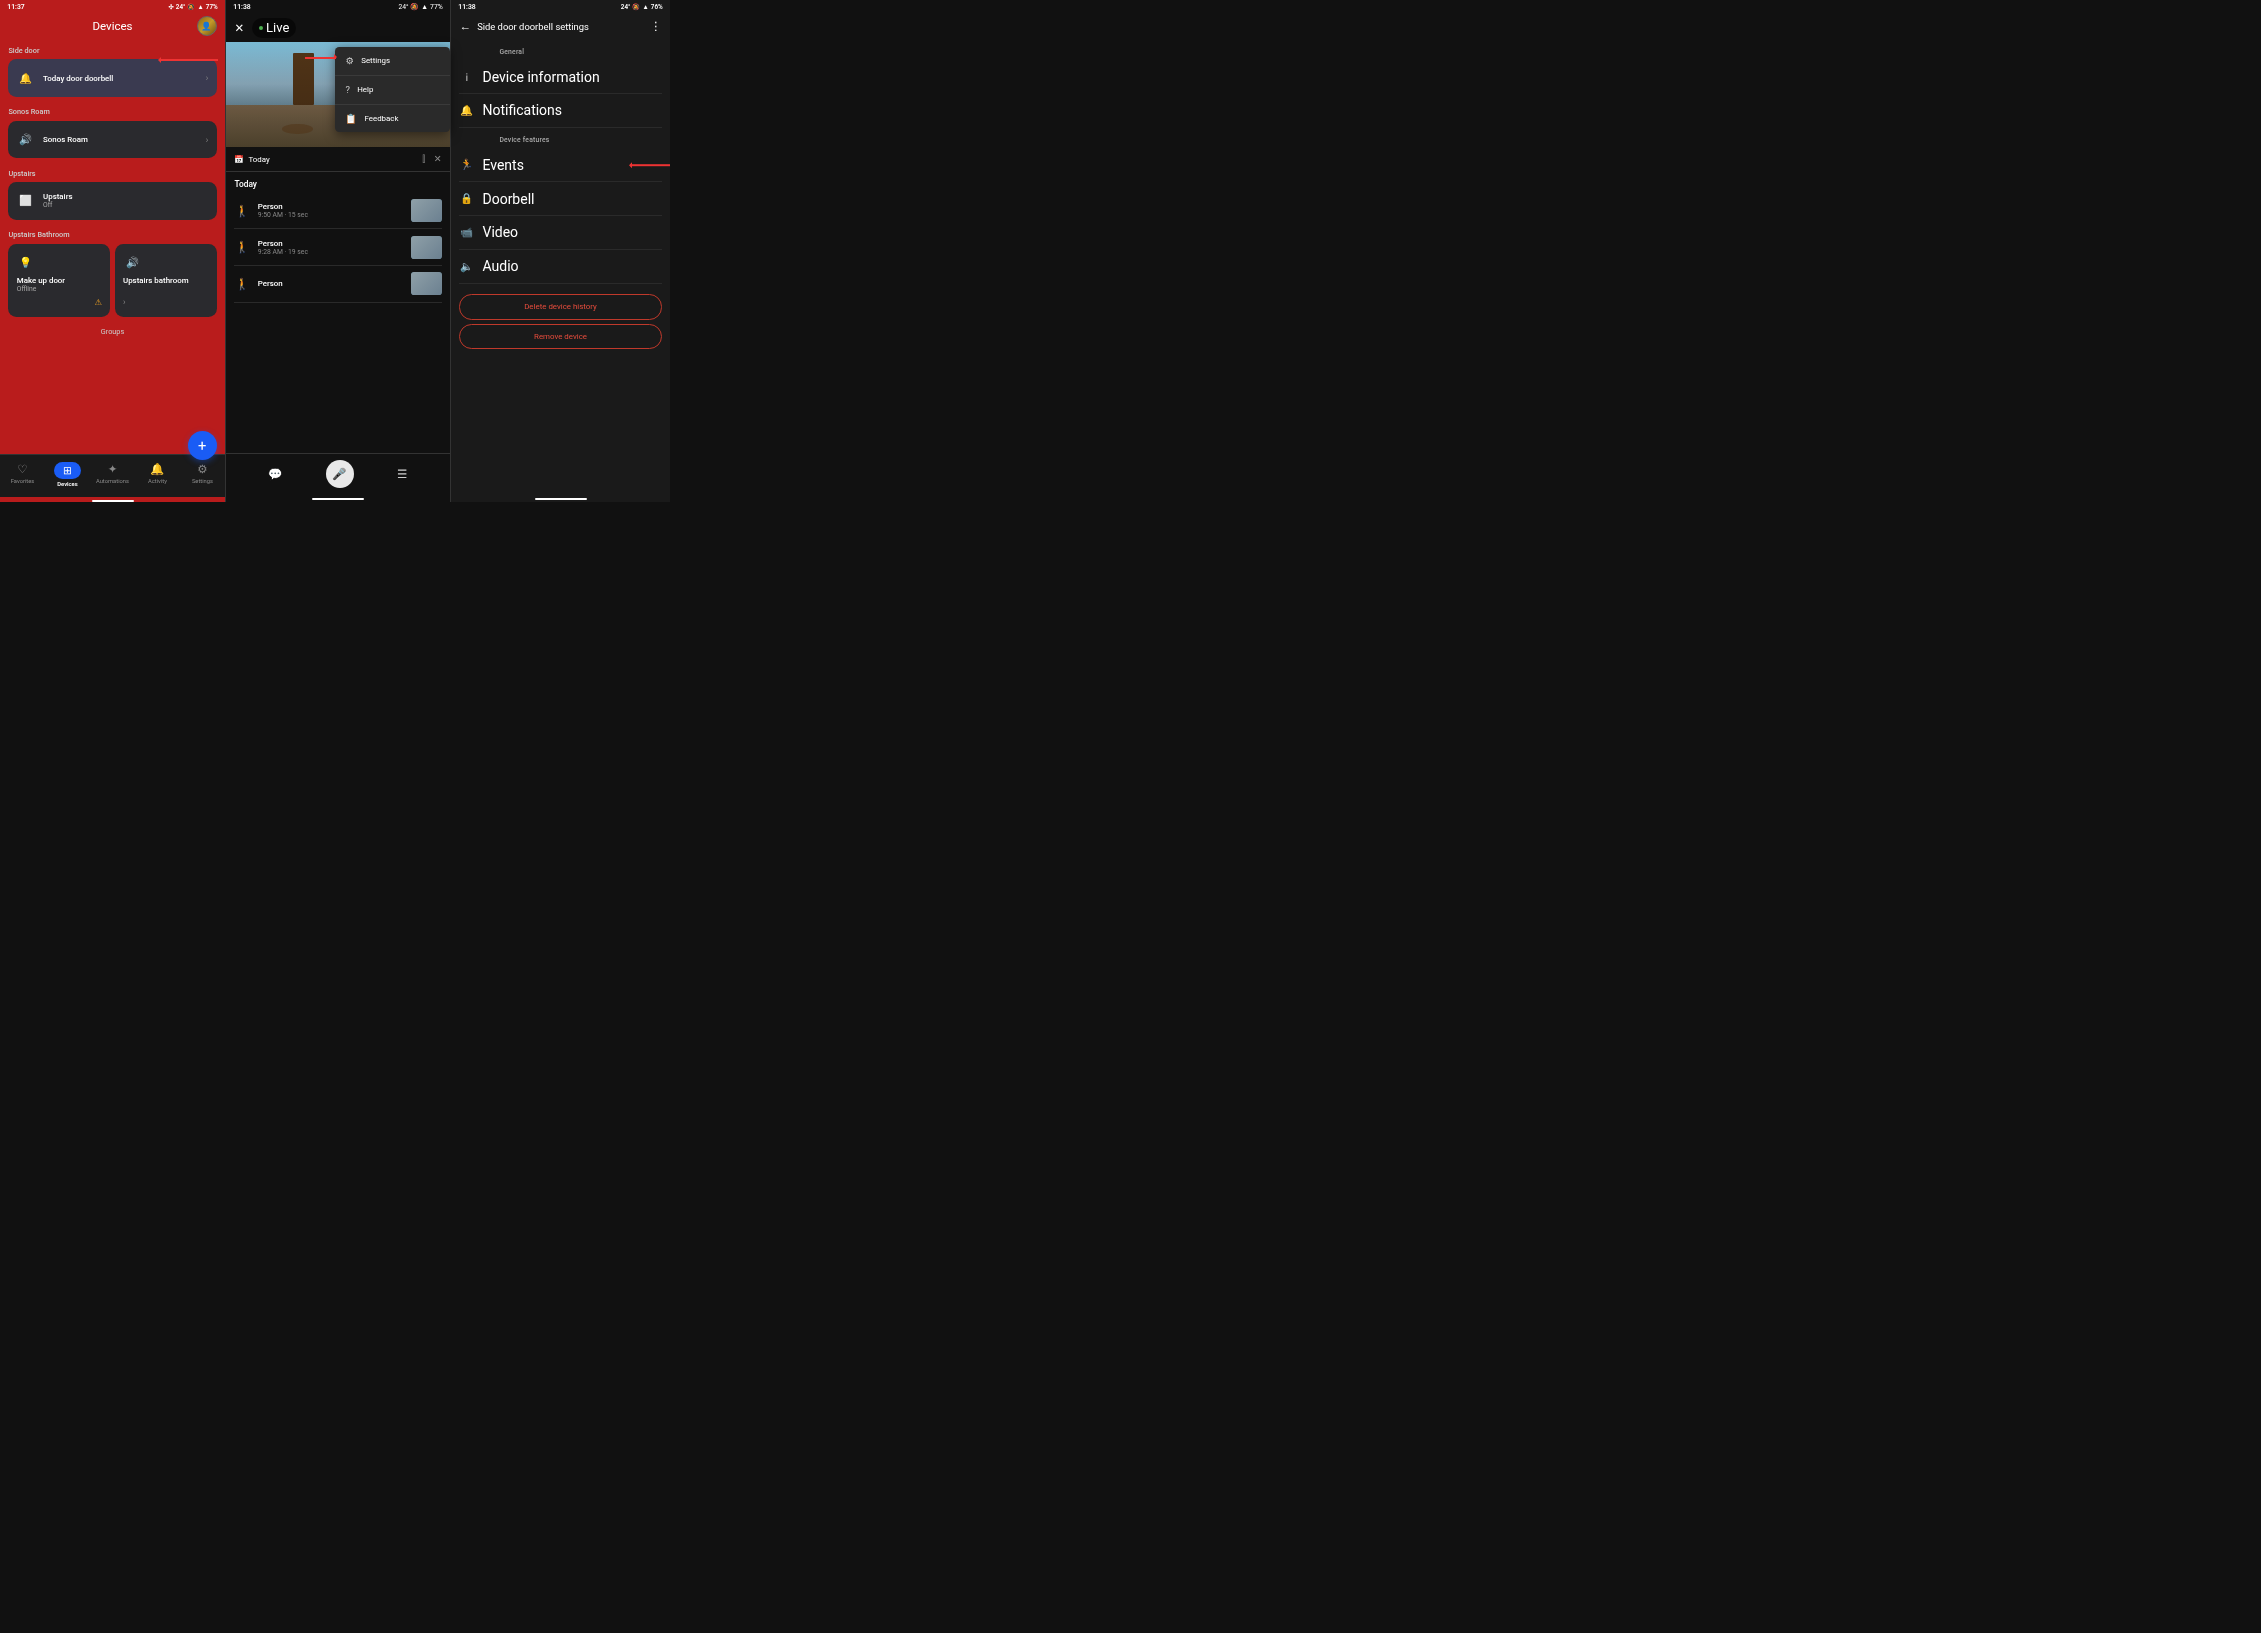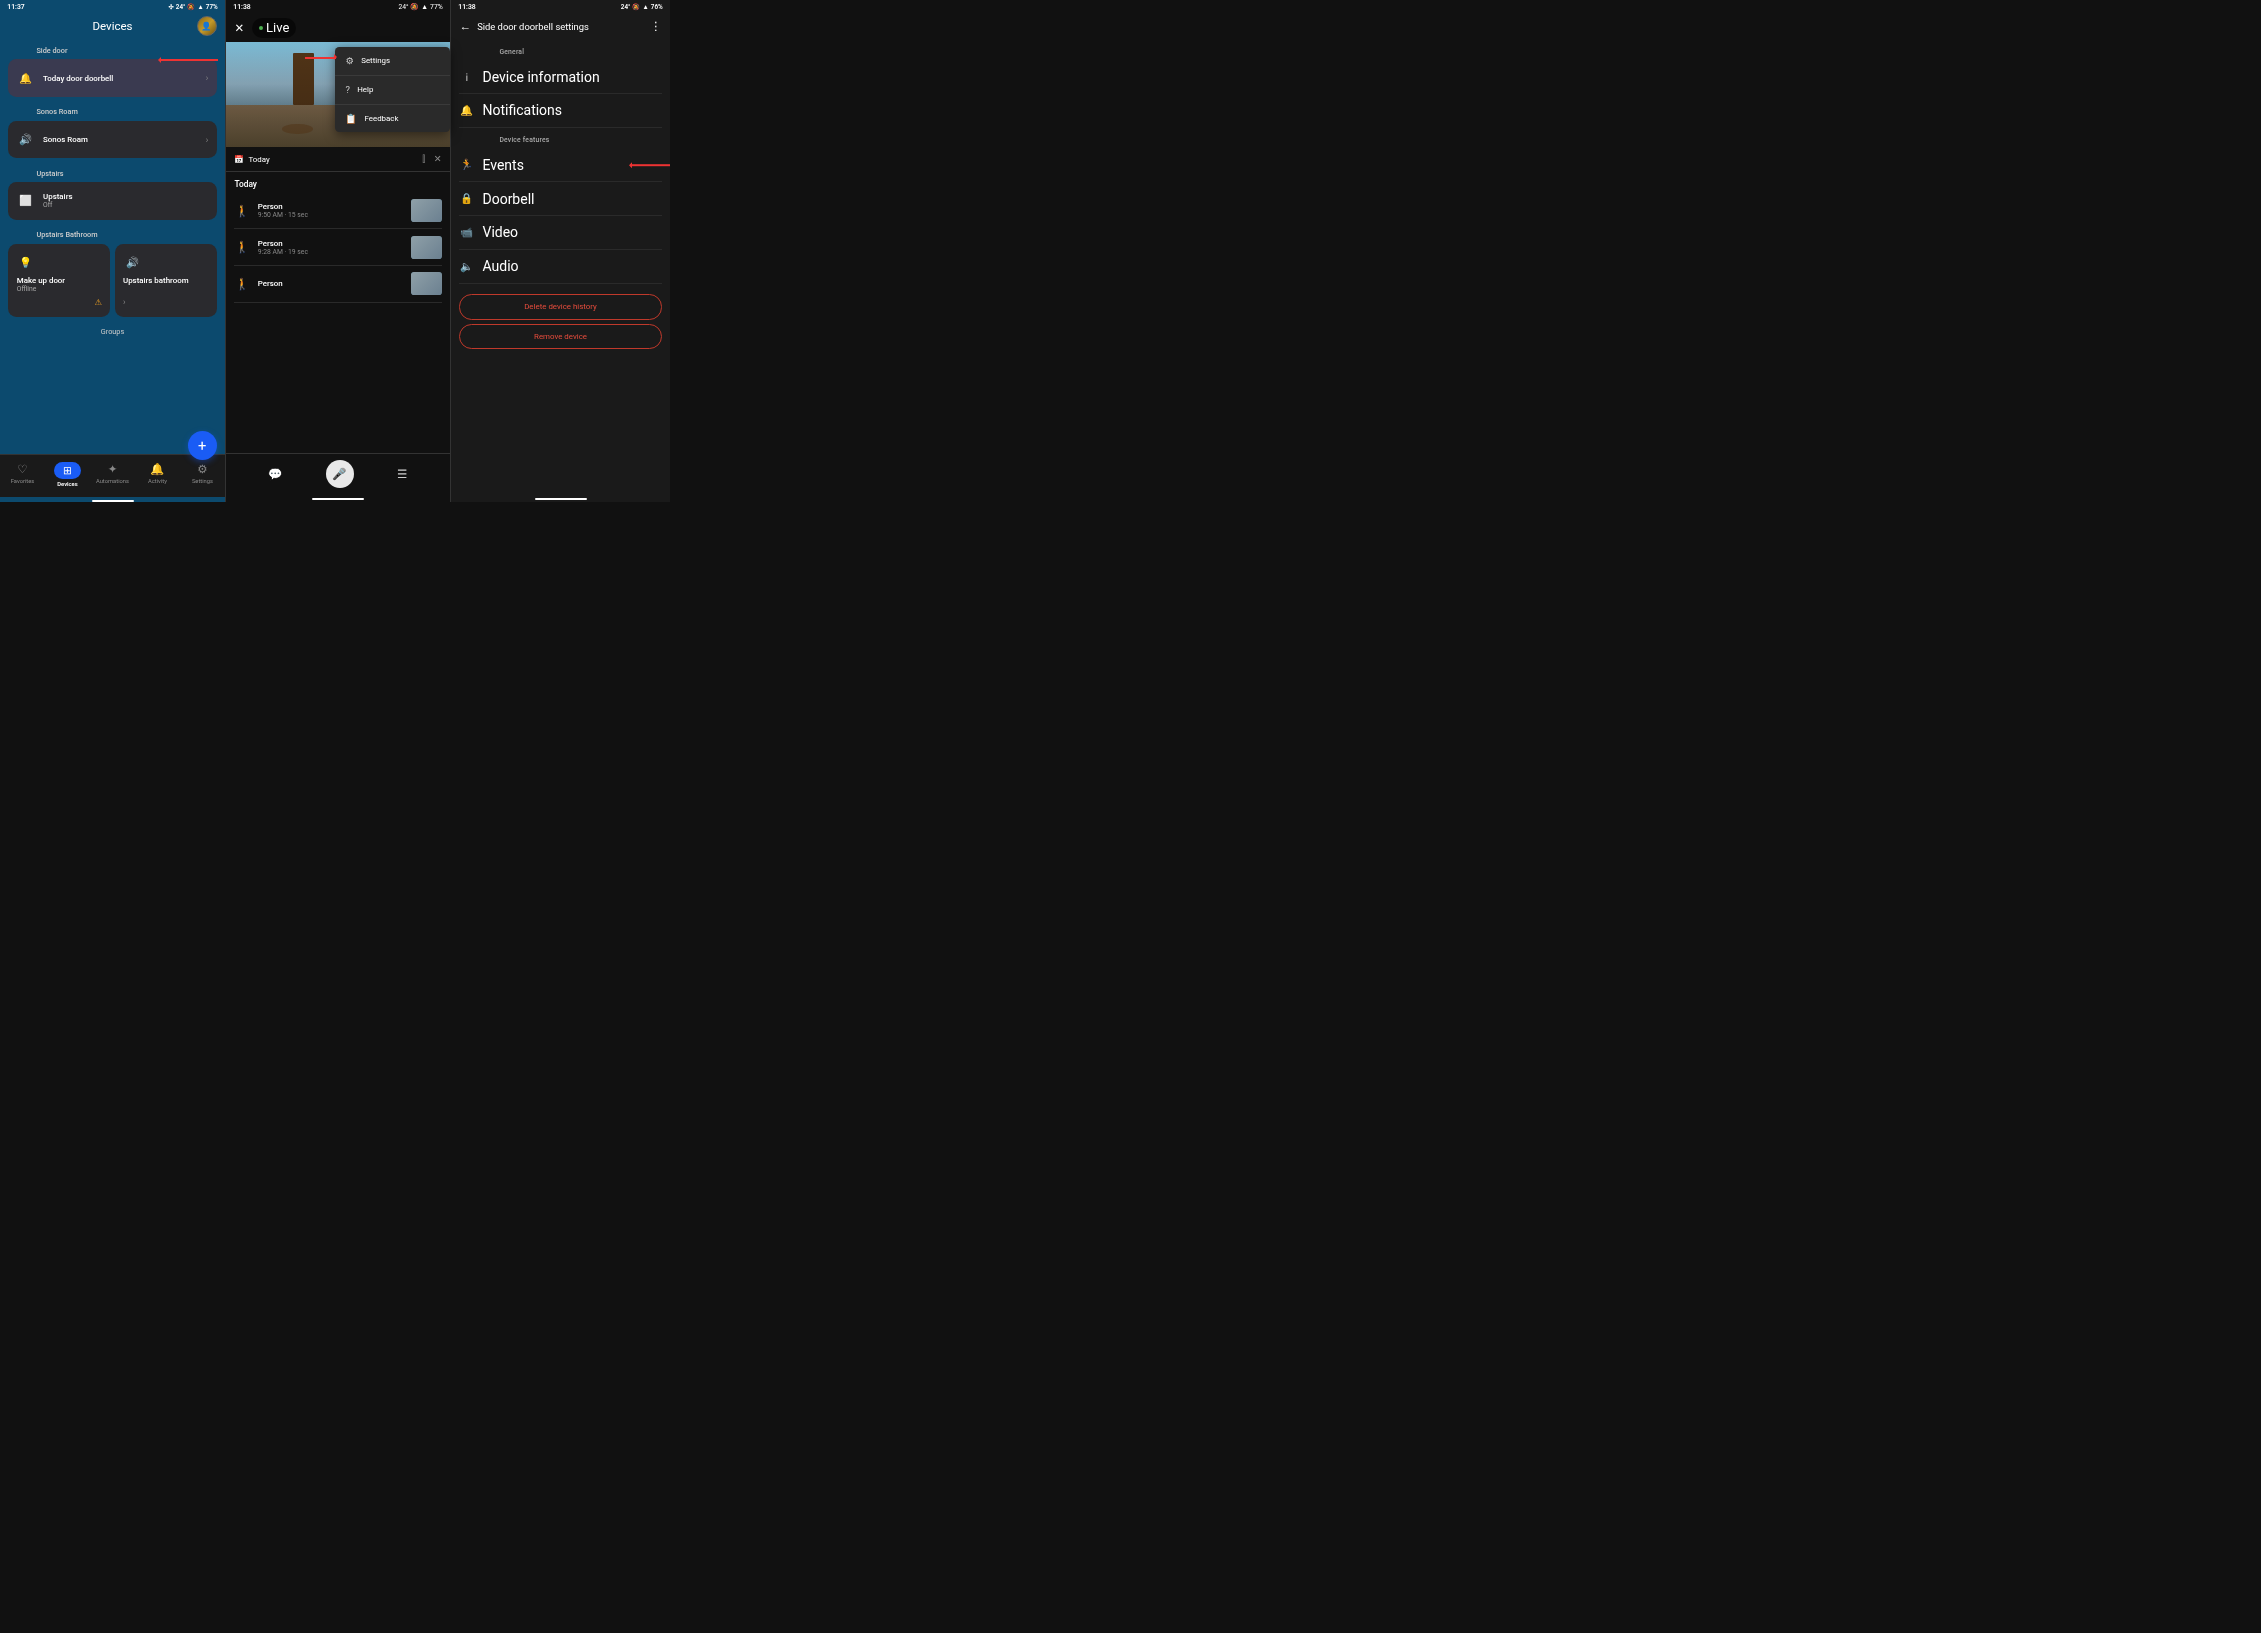--- a/index.html
+++ b/index.html
@@ -8,21 +8,21 @@
       font-family: -apple-system, 'Roboto', sans-serif;
       display: flex;
       width: 670px;
       height: 502px;
       overflow: hidden;
     }
 
     
     .panel1 {
       width: 225px;
-      background: #0c4a6e;
+      background: #b91c1c;
       display: flex;
       flex-direction: column;
       height: 100%;
       position: relative;
     }
     .status-bar {
       display: flex;
       justify-content: space-between;
       align-items: center;
       padding: 3.1px 7.3px;
@@ -60,21 +60,20 @@
       flex: 1;
       overflow-y: auto;
       padding: 0 8.4px;
     }
     .scroll-area::-webkit-scrollbar { display: none; }
     .section-label {
       color: #ccc;
       font-size: 7.3px;
       font-weight: 500;
       padding: 6.3px 0 4.2px;
-      margin-left: 28px;
     }
     .device-card {
       background: #2a2a2e;
       border-radius: 8.4px;
       padding: 9.4px 8.4px;
       margin-bottom: 4.2px;
       display: flex;
       align-items: center;
       gap: 7.3px;
       cursor: pointer;

